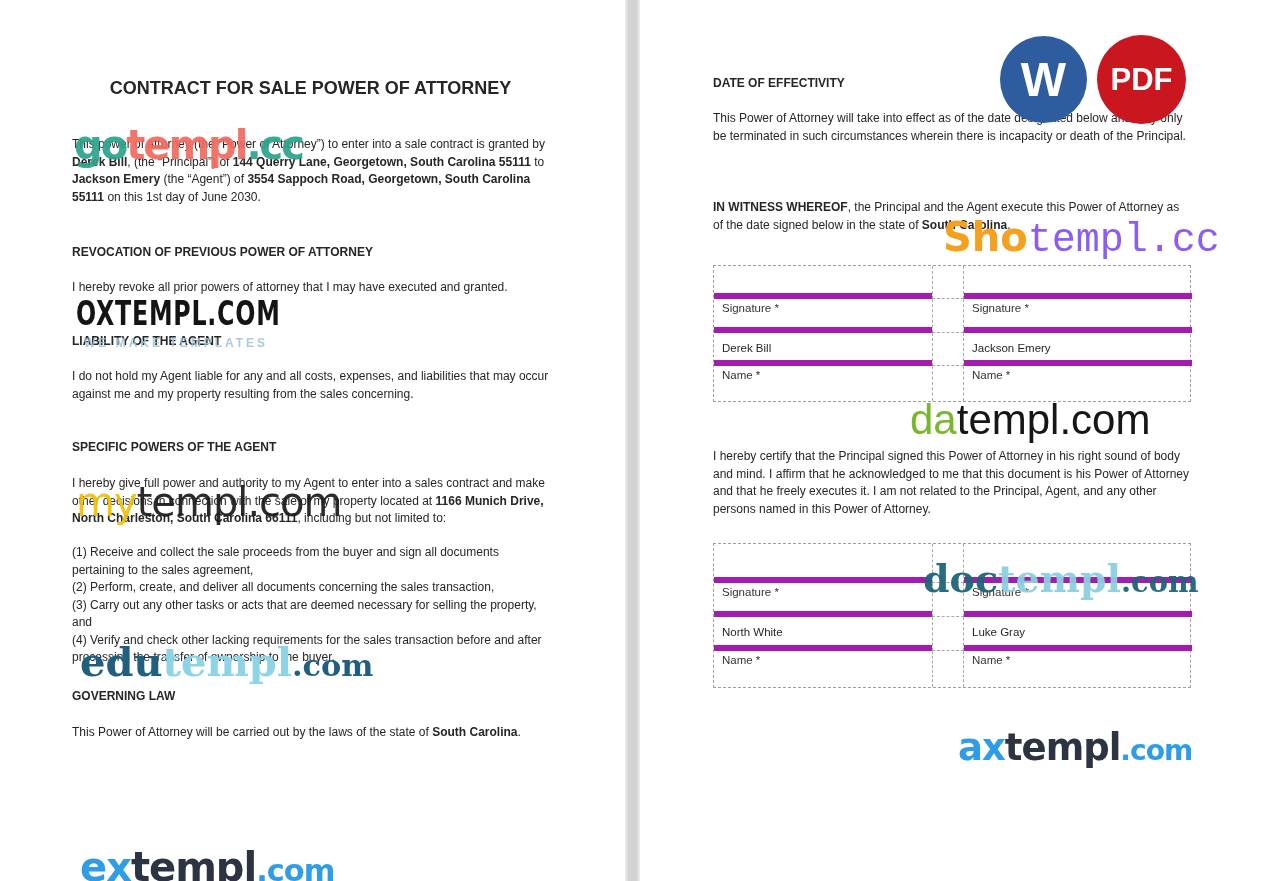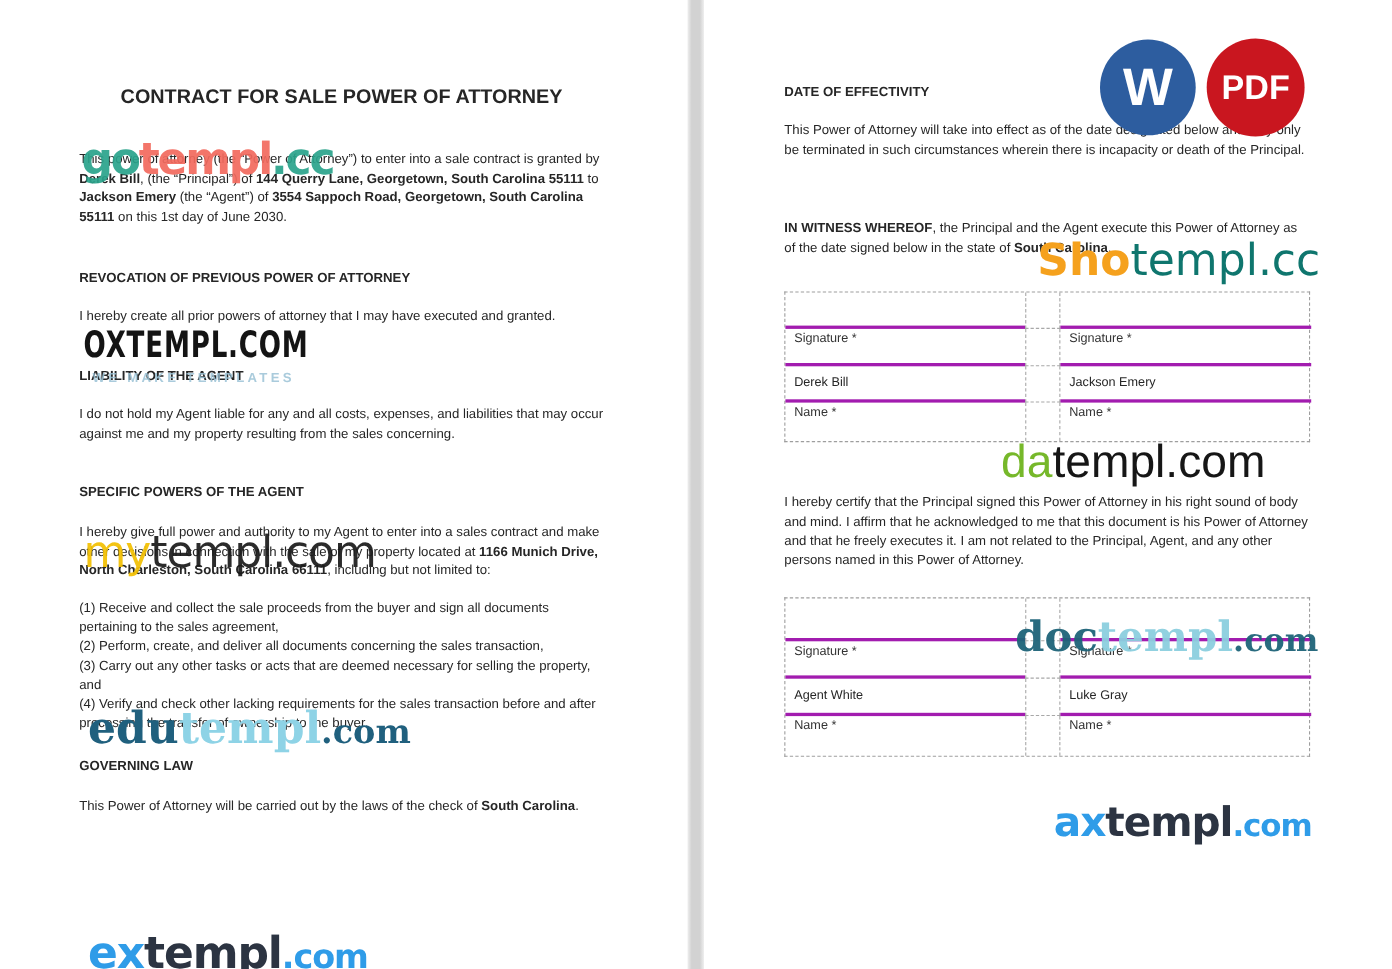--- a/index.html
+++ b/index.html
@@ -24,21 +24,21 @@
 
   
   .sig-table{
     position:absolute;left:73px;width:478px;display:grid;
     grid-template-columns:218px 32px 228px;
     border:1px dashed #9e9e9e;box-sizing:border-box;
     font-size:11.5px;color:#333;
   }
   .sig-table .cell{box-sizing:border-box;padding:3px 8px;overflow:hidden;}
   .sig-table .gap{border-left:1px dashed #a8a8a8;border-right:1px dashed #a8a8a8;padding:0;}
-  .sig-table .rb{border-bottom:3px solid #a21caf;}
+  .sig-table .rb{border-bottom:6px solid #a21caf;}
   .sig-table .gap.rb{border-bottom:1px dashed #a8a8a8;}
   .sig-table .name{padding-top:9px;color:#262626;}
 
   
   .wm{position:absolute;white-space:nowrap;z-index:5;pointer-events:none;}
   .wm-gotempl{left:74px;top:122px;font-size:40px;font-weight:bold;letter-spacing:-2px;opacity:.92;font-family:"DejaVu Sans",sans-serif;}
   .wm-oxtempl{left:76px;top:294px;}
   .ox-main{font-size:33px;font-weight:bold;letter-spacing:1px;transform:scaleX(.72);transform-origin:left top;font-family:"DejaVu Sans",sans-serif;}
   .ox-tag{font-size:12px;font-weight:bold;letter-spacing:3px;margin-top:3px;margin-left:8px;opacity:.85;}
   .wm-mytempl{left:76px;top:479px;font-size:40px;font-weight:normal;letter-spacing:-1px;opacity:.93;font-family:"DejaVu Sans",sans-serif;}
@@ -63,37 +63,37 @@
 </head>
 <body>
 
 <div class="page" id="page-left">
 
   <div class="block title" style="top:76px">CONTRACT FOR SALE POWER OF ATTORNEY</div>
 
   <div class="block" style="top:136px"><span>This power of attorney (the “Power of Attorney”) to enter into a sale contract is granted by </span><span class="b">Derek Bill</span><span>, (the “Principal”) of </span><span class="b">144 Querry Lane, Georgetown, South Carolina 55111</span><span> to </span><span class="b">Jackson Emery</span><span> (the “Agent”) of </span><span class="b">3554 Sappoch Road, Georgetown, South Carolina 55111</span><span> on this 1st day of June 2030.</span></div>
 
   <div class="block heading" style="top:244px">REVOCATION OF PREVIOUS POWER OF ATTORNEY</div>
-  <div class="block" style="top:279px">I hereby create all prior powers of attorney that I may have executed and granted.</div>
+  <div class="block" style="top:279px">I hereby revoke all prior powers of attorney that I may have executed and granted.</div>
 
   <div class="block heading" style="top:333px">LIABILITY OF THE AGENT</div>
   <div class="block" style="top:368px">I do not hold my Agent liable for any and all costs, expenses, and liabilities that may occur against me and my property resulting from the sales concerning.</div>
 
   <div class="block heading" style="top:439px">SPECIFIC POWERS OF THE AGENT</div>
   <div class="block" style="top:475px"><span>I hereby give full power and authority to my Agent to enter into a sales contract and make other decisions in connection with the sale of my property located at </span><span class="b">1166 Munich Drive, North Charleston, South Carolina 66111</span><span>, including but not limited to:</span></div>
 
   <div class="block" style="top:544px">
     <div class="li">(1) Receive and collect the sale proceeds from the buyer and sign all documents pertaining to the sales agreement,</div>
     <div class="li">(2) Perform, create, and deliver all documents concerning the sales transaction,</div>
     <div class="li">(3) Carry out any other tasks or acts that are deemed necessary for selling the property, and</div>
     <div class="li">(4) Verify and check other lacking requirements for the sales transaction before and after processing the transfer of ownership to the buyer.</div>
   </div>
 
   <div class="block heading" style="top:688px">GOVERNING LAW</div>
-  <div class="block" style="top:724px"><span>This Power of Attorney will be carried out by the laws of the check of </span><span class="b">South Carolina</span><span>.</span></div>
+  <div class="block" style="top:724px"><span>This Power of Attorney will be carried out by the laws of the state of </span><span class="b">South Carolina</span><span>.</span></div>
 
   <div class="wm wm-gotempl">
     <span style="color: rgb(42, 163, 139);">go</span><span style="color: rgb(242, 106, 94);">templ</span><span style="color: rgb(42, 163, 139);">.cc</span>
   </div>
 
   <div class="wm wm-oxtempl">
     <div class="ox-main" style="color: rgb(20, 20, 20);">OXTEMPL.COM</div>
     <div class="ox-tag" style="color: rgb(156, 195, 214);">WE MAKE TEMPLATES</div>
   </div>
 
@@ -141,38 +141,38 @@
 
   <div class="sig-table" style="top:543px;grid-template-rows:39px 34px 34px 36px;">
     <div class="cell rb"></div>
     <div class="cell gap rb"></div>
     <div class="cell rb"></div>
 
     <div class="cell rb">Signature *</div>
     <div class="cell gap rb"></div>
     <div class="cell rb">Signature *</div>
 
-    <div class="cell rb name">Agent White</div>
+    <div class="cell rb name">North White</div>
     <div class="cell gap rb"></div>
     <div class="cell rb name">Luke Gray</div>
 
     <div class="cell">Name *</div>
     <div class="cell gap"></div>
     <div class="cell">Name *</div>
   </div>
 
   <div class="fmt-icon" id="word-icon" style="background: rgb(45, 93, 159);">
     <span>W</span>
   </div>
   <div class="fmt-icon" id="pdf-icon" style="background: rgb(201, 22, 31);">
     <span>PDF</span>
   </div>
 
   <div class="wm wm-shotempl">
-    <span style="color: rgb(245, 161, 29);">Sho</span><span class="light" style="color: #0f766e;">templ.cc</span>
+    <span style="color: rgb(245, 161, 29);">Sho</span><span class="light" style="color: #8b5cf6; font-family: Liberation Mono, monospace;">templ.cc</span>
   </div>
 
   <div class="wm wm-doctempl">
     <span style="color: rgb(30, 100, 121);">doc</span><span style="color: rgb(140, 207, 223);">templ</span><span class="sm" style="color: rgb(30, 100, 121);">.com</span>
   </div>
 
   <div class="wm wm-datempl">
     <span style="color: rgb(118, 184, 42);">da</span><span style="color: rgb(22, 22, 22);">templ.com</span>
   </div>
 

